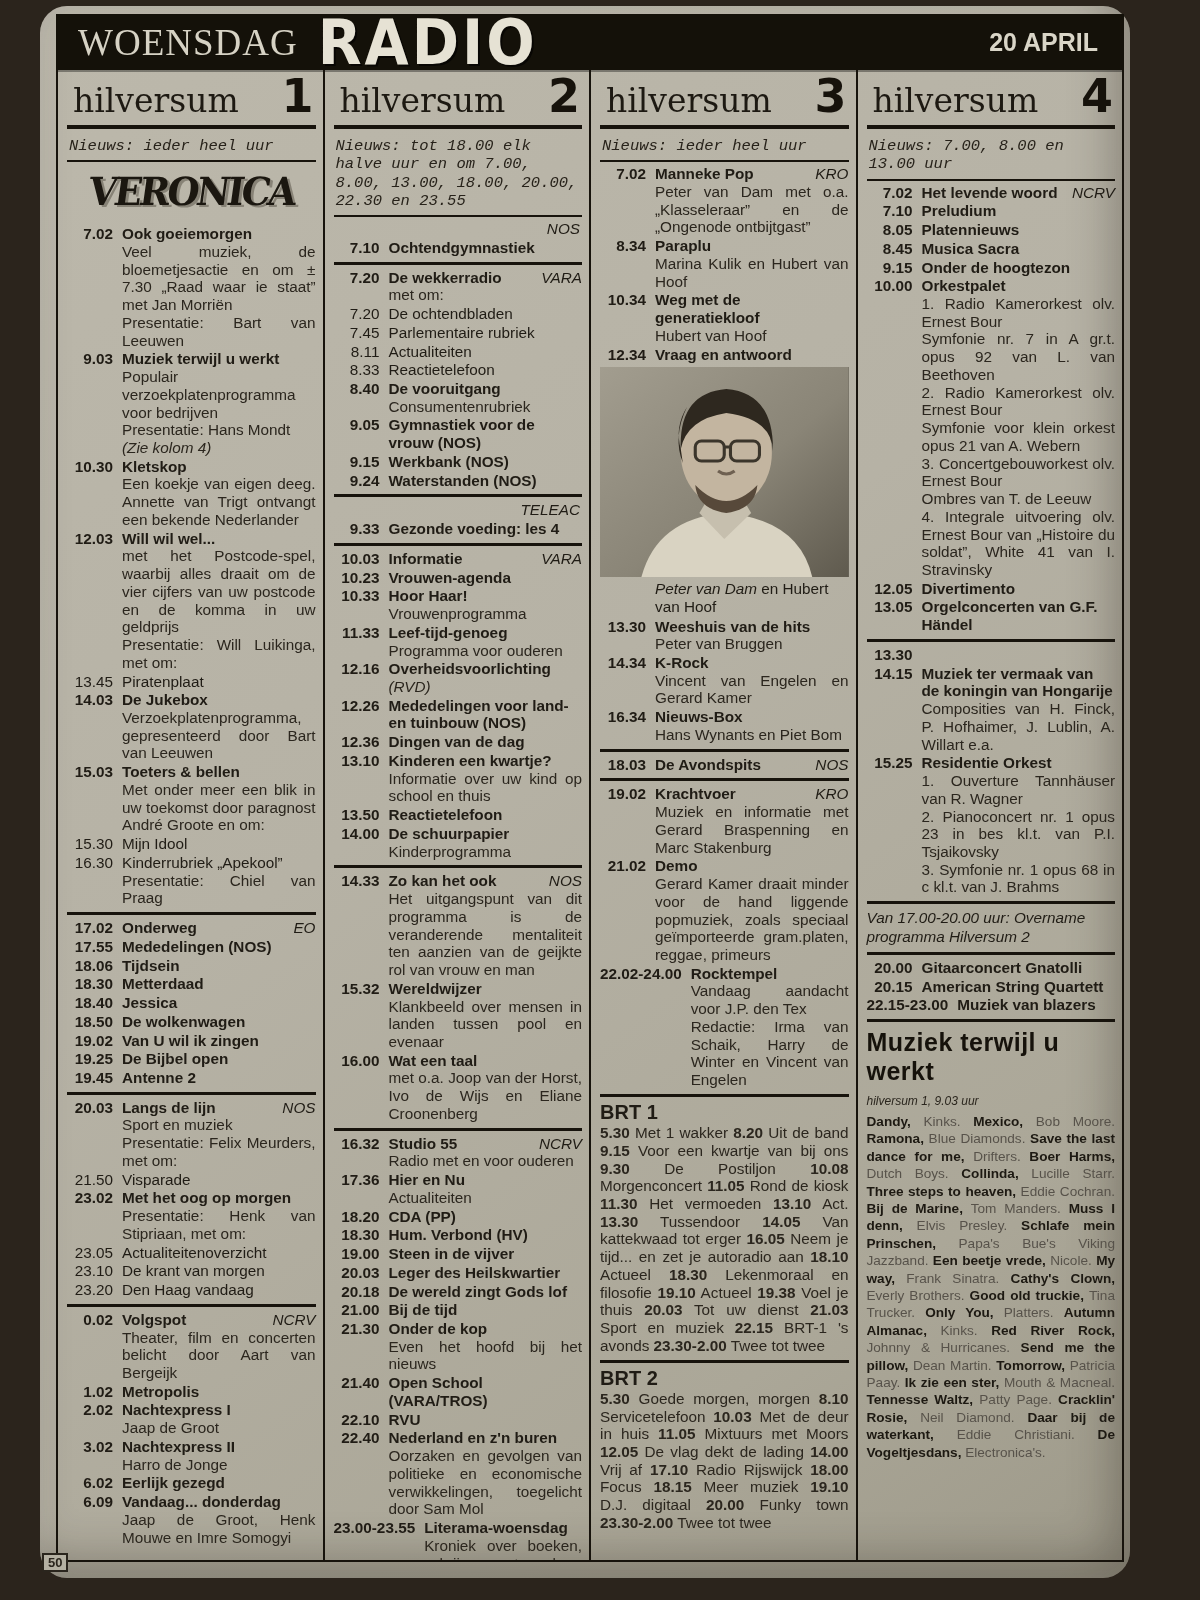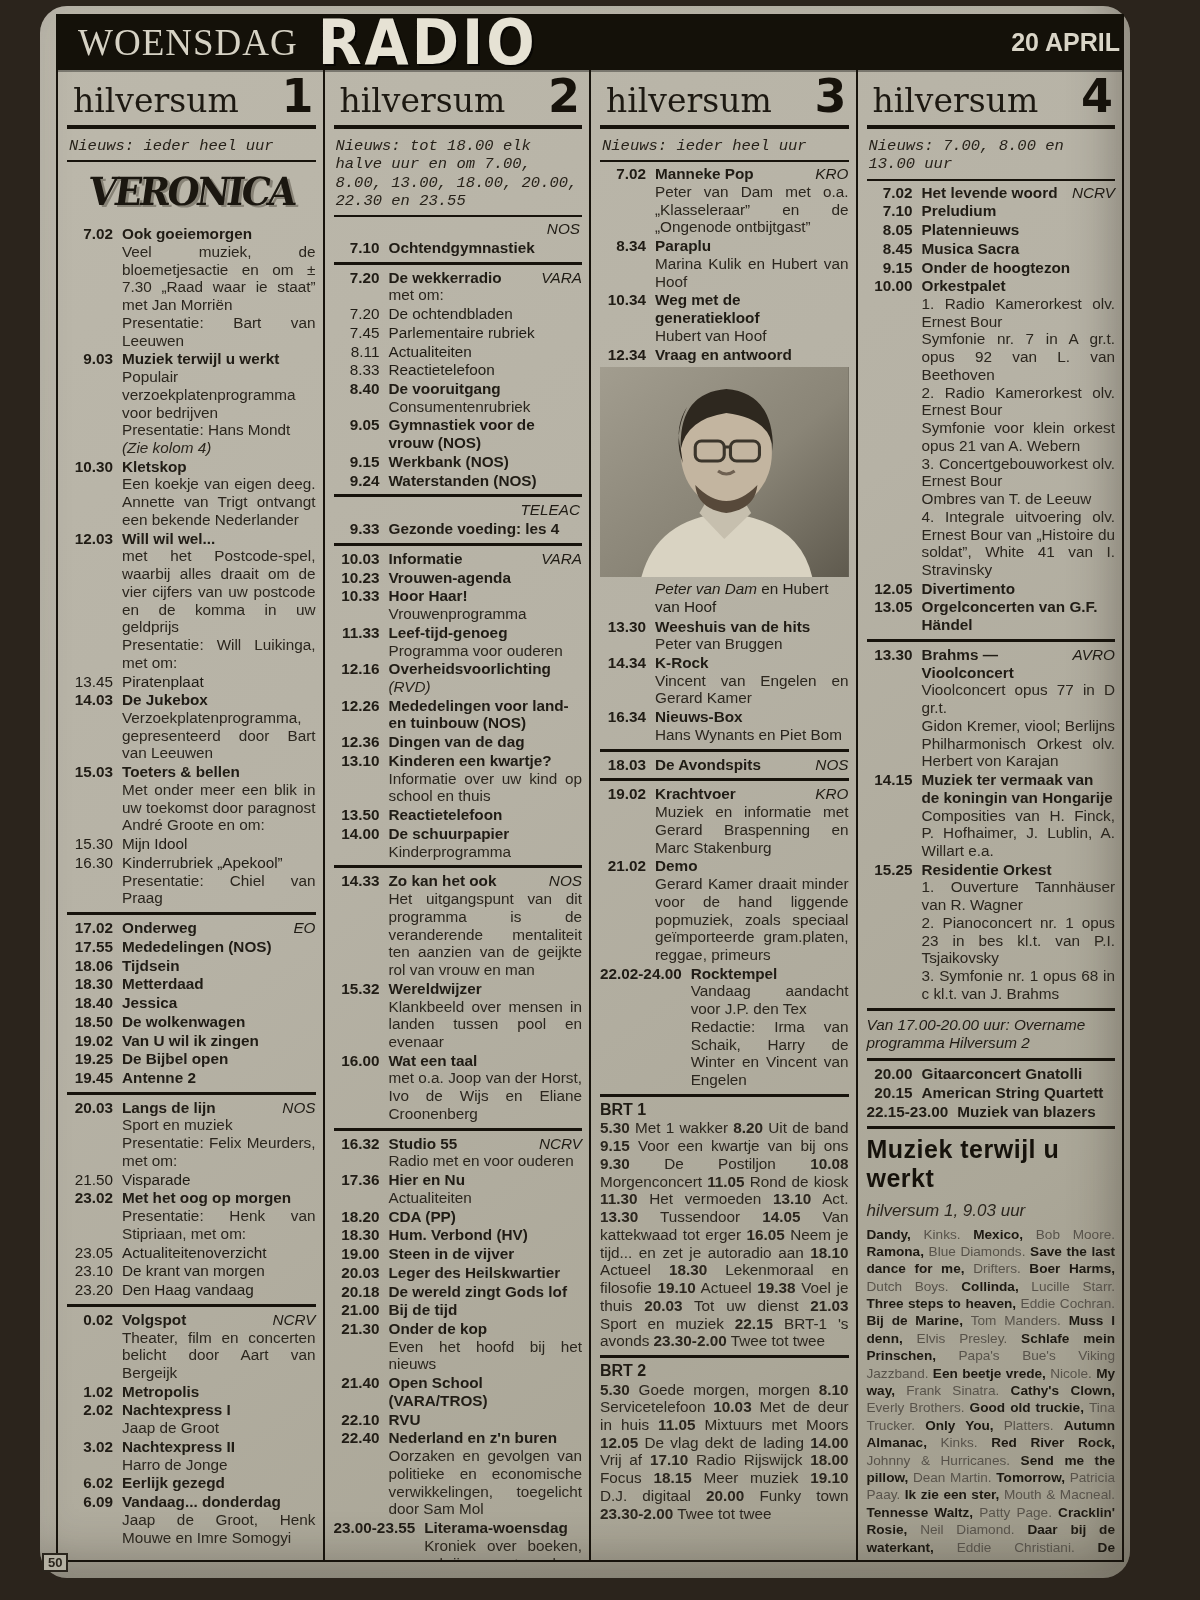--- a/index.html
+++ b/index.html
@@ -28,21 +28,21 @@
     margin:8px 6px 0 16px;height:56px;background:#141109;
     display:flex;align-items:center;color:#ded9cb;
     box-shadow:0 2px 0 rgba(0,0,0,.35);
   }
   .hday{font-family:"Liberation Serif", serif;font-size:37px;letter-spacing:1px;margin-left:22px;color:#d6d2c4;}
   .htitle{
     font-family:"DejaVu Sans", sans-serif;font-weight:900;font-size:57px;
     letter-spacing:3px;margin-left:20px;color:#e6e2d4;transform:scaleY(1.08);
     text-shadow:2px 2px 0 rgba(0,0,0,.6);
   }
-  .hdate{margin-left:auto;margin-right:4px;font-size:25px;font-weight:bold;color:#d9d5c7;}
+  .hdate{margin-left:auto;margin-right:26px;font-size:25px;font-weight:bold;color:#d9d5c7;}
   
   .frame{
     margin:0 6px 8px 16px;border:2px solid #17130c;border-top:none;
     height:1490px;display:flex;background:transparent;
   }
   .col{
     flex:1 1 0;min-width:0;border-right:2px solid #17130c;
     padding:6px 7px 8px 9px;overflow:hidden;
   }
   .col:last-child{border-right:none;}
@@ -63,37 +63,37 @@
   .time.thin{font-weight:normal;}
   .pcontent{flex:1;min-width:0;}
   .tline{display:flex;justify-content:space-between;align-items:baseline;}
   .ptitle{font-weight:bold;}
   .ptitle.thin{font-weight:normal;}
   .bc{font-style:italic;font-weight:normal;padding-left:6px;white-space:nowrap;}
   .desc{text-align:justify;color:#2b261e;}
   .desc.it{font-style:italic;}
   .rule{border-top:3px solid #17130c;margin:5px 0 4px;}
   .rlabel{text-align:right;font-style:italic;padding-right:2px;}
-  .subhead{font-weight:bold;font-size:16px;margin-top:1px;}
+  .subhead{font-weight:bold;font-size:20px;margin-top:1px;}
   .runon{text-align:justify;color:#2b261e;}
   .colnote{font-style:italic;line-height:1.2;padding:1px 0;}
   .veronica{
     font-family:"DejaVu Serif", serif;font-weight:bold;font-size:37px;
     letter-spacing:-3px;text-align:center;margin:8px 0 12px;color:#1b1710;
     transform:skewX(-8deg) scaleY(1.05);
     text-shadow:3px 2px 0 rgba(40,34,24,.35);
   }
   
   .photo-wrap{margin:4px 0 2px;}
   .photo-frame{width:100%;height:210px;display:block;background:#6d695e;}
   .caption{margin:3px 0 2px 55px;line-height:1.15;}
   
   .music{margin-top:2px;}
   .music-title{font-size:25px;font-weight:bold;letter-spacing:.5px;margin:6px 0 8px;color:#16120b;}
-  .music-note{font-style:italic;font-size:17px;margin-bottom:5px;color:#2b261e;}
+  .music-note{font-style:italic;font-size:12px;margin-bottom:5px;color:#2b261e;}
   .songs{font-size:13.6px;line-height:1.28;text-align:justify;color:#57524a;}
   .songs b{color:#1d1912;}
   
   .pageno{
     position:absolute;left:2px;bottom:6px;border:2px solid #2a251d;
     font-size:13px;font-weight:bold;padding:0 4px;color:#2a251d;background:#b4b0a2;
   }
 </style>
 </head>
 <body>
@@ -934,28 +934,20 @@
             <div class="time">13.05</div>
             <div class="pcontent">
               <div class="tline">
                 <div class="ptitle">Orgelconcerten van G.F. Händel</div>
               </div>
             </div>
           </div>
           <div class="rule"></div>
           <div class="row">
             <div class="time">13.30</div>
-            <div class="pcontent">
-              <div class="tline">
-                <div class="ptitle">Brahms — Vioolconcert</div>
-                <div class="bc">AVRO</div>
-              </div>
-              <div class="desc">Vioolconcert opus 77 in D gr.t.</div>
-              <div class="desc">Gidon Kremer, viool; Berlijns Philharmonisch Orkest olv. Herbert von Karajan</div>
-            </div>
           </div>
           <div class="row">
             <div class="time">14.15</div>
             <div class="pcontent">
               <div class="tline">
                 <div class="ptitle">Muziek ter vermaak van de koningin van Hongarije</div>
               </div>
               <div class="desc">Composities van H. Finck, P. Hofhaimer, J. Lublin, A. Willart e.a.</div>
             </div>
           </div>

